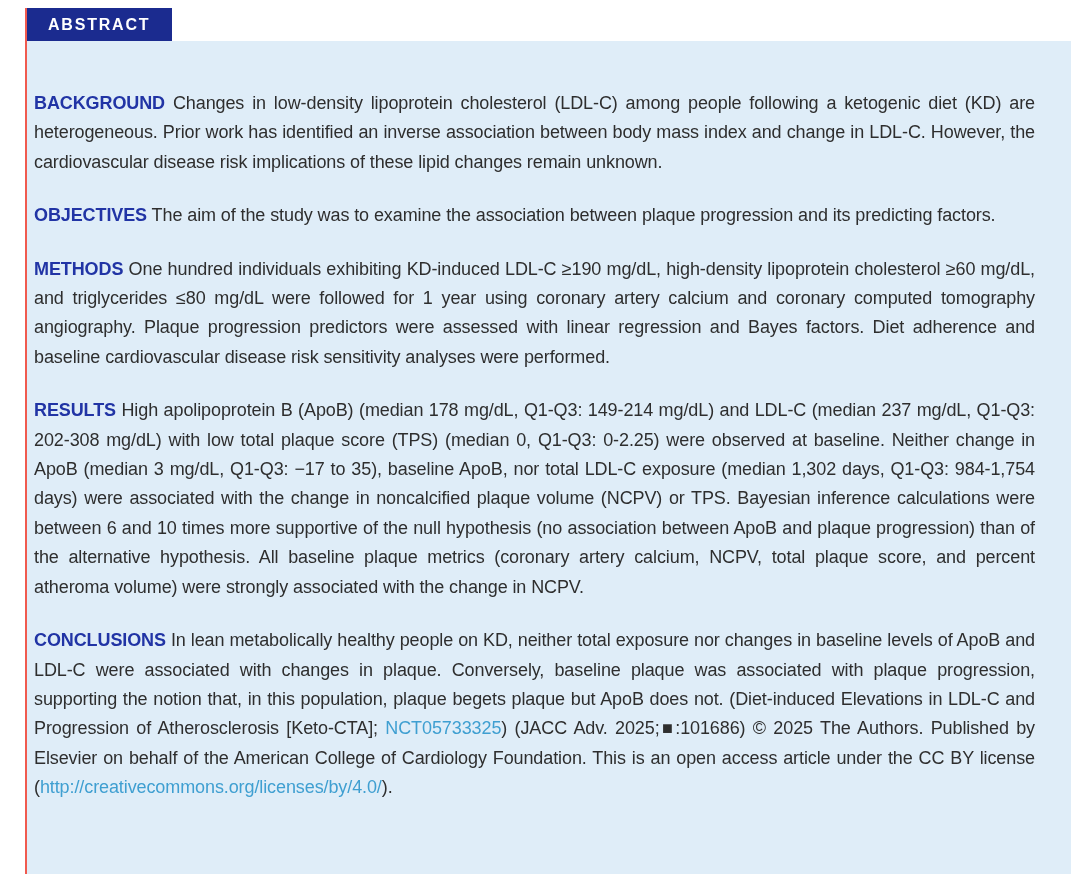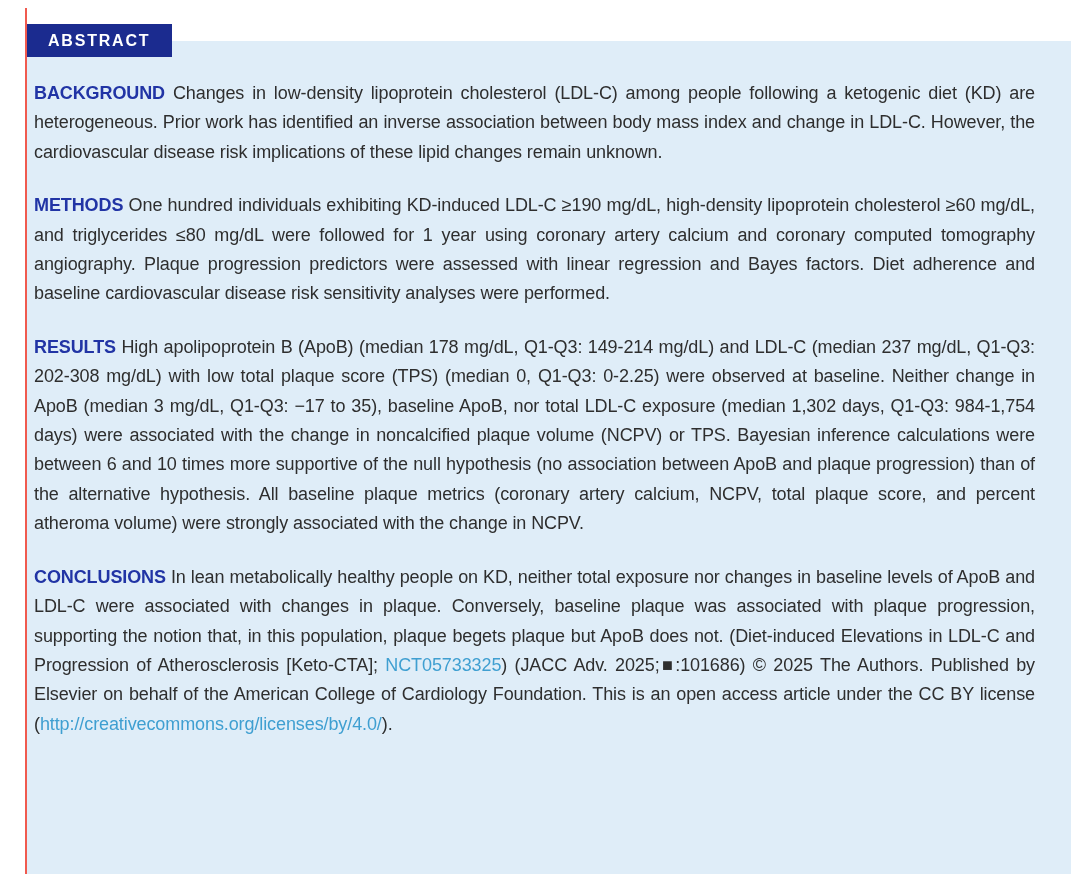--- a/index.html
+++ b/index.html
@@ -19,41 +19,41 @@
     left: 25px;
     top: 8px;
     bottom: 8px;
     width: 2px;
     background: var(--accent, #f05a4f);
     z-index: 3;
   }
   .abstract-tab {
     position: absolute;
     left: 25px;
-    top: 24px;
+    top: 8px;
     height: 33px;
     background: var(--tab-bg, #1b2b8f);
     color: var(--tab-text, #ffffff);
     font-weight: 700;
     font-size: 16px;
     letter-spacing: 1.8px;
     display: flex;
     align-items: center;
     padding: 0 22px 0 23px;
     z-index: 2;
   }
   .abstract-box {
     position: absolute;
     left: 27px;
     top: 41px;
     width: 1044px;
     min-height: 833px;
     background: var(--box-bg, #dfedf8);
     box-sizing: border-box;
-    padding: 38px 36px 26px 7px;
+    padding: 48px 36px 26px 7px;
   }
   .para {
     margin: 0 0 24px 0;
     font-size: 18px;
     line-height: 29.4px;
     color: var(--body-text, #2e2e2e);
     text-align: justify;
     letter-spacing: -0.1px;
   }
   .para:last-child { margin-bottom: 4px; }
@@ -71,18 +71,19 @@
 <body>
 
 <div class="page">
   <div class="accent-line"></div>
   <div class="abstract-tab">
     <span>ABSTRACT</span>
   </div>
   <div class="abstract-box">
     <div id="sections">
         <p class="para"><span class="sec-label">BACKGROUND</span> <span>Changes in low-density lipoprotein cholesterol (LDL-C) among people following a ketogenic diet (KD) are heterogeneous. Prior work has identified an inverse association between body mass index and change in LDL-C. However, the cardiovascular disease risk implications of these lipid changes remain unknown.</span></p>
+        <p class="para"><span class="sec-label">OBJECTIVES</span> <span>The aim of the study was to examine the association between plaque progression and its predicting factors.</span></p>
         <p class="para"><span class="sec-label">METHODS</span> <span>One hundred individuals exhibiting KD-induced LDL-C ≥190 mg/dL, high-density lipoprotein cholesterol ≥60 mg/dL, and triglycerides ≤80 mg/dL were followed for 1 year using coronary artery calcium and coronary computed tomography angiography. Plaque progression predictors were assessed with linear regression and Bayes factors. Diet adherence and baseline cardiovascular disease risk sensitivity analyses were performed.</span></p>
         <p class="para"><span class="sec-label">RESULTS</span> <span>High apolipoprotein B (ApoB) (median 178 mg/dL, Q1-Q3: 149-214 mg/dL) and LDL-C (median 237 mg/dL, Q1-Q3: 202-308 mg/dL) with low total plaque score (TPS) (median 0, Q1-Q3: 0-2.25) were observed at baseline. Neither change in ApoB (median 3 mg/dL, Q1-Q3: −17 to 35), baseline ApoB, nor total LDL-C exposure (median 1,302 days, Q1-Q3: 984-1,754 days) were associated with the change in noncalcified plaque volume (NCPV) or TPS. Bayesian inference calculations were between 6 and 10 times more supportive of the null hypothesis (no association between ApoB and plaque progression) than of the alternative hypothesis. All baseline plaque metrics (coronary artery calcium, NCPV, total plaque score, and percent atheroma volume) were strongly associated with the change in NCPV.</span></p>
         <p class="para"><span class="sec-label">CONCLUSIONS</span> <span>In lean metabolically healthy people on KD, neither total exposure nor changes in baseline levels of ApoB and LDL-C were associated with changes in plaque. Conversely, baseline plaque was associated with plaque progression, supporting the notion that, in this population, plaque begets plaque but ApoB does not. (Diet-induced Elevations in LDL-C and Progression of Atherosclerosis [Keto-CTA]; </span><a class="link">NCT05733325</a><span>) (JACC Adv. 2025;■:101686) © 2025 The Authors. Published by Elsevier on behalf of the American College of Cardiology Foundation. This is an open access article under the CC BY license (</span><a class="link">http://creativecommons.org/licenses/by/4.0/</a><span>).</span></p>
       </div>
   </div>
 </div>
 
 </body></html>

